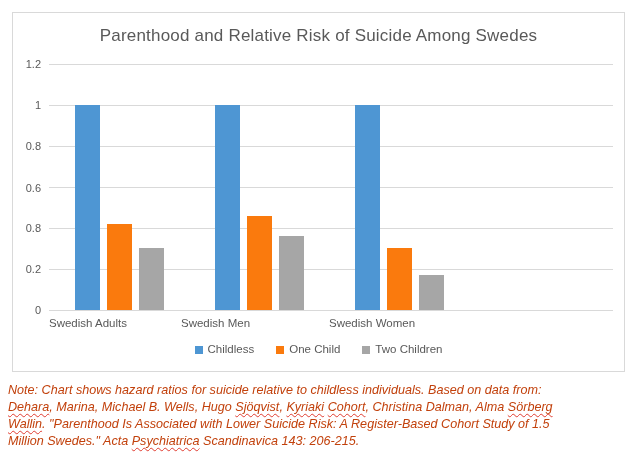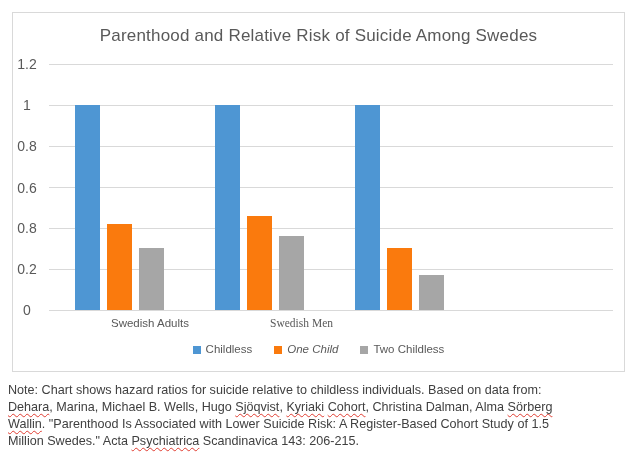--- a/index.html
+++ b/index.html
@@ -11,36 +11,36 @@
     position:absolute;left:12px;top:12px;width:611px;height:358px;
     border:1px solid #D9D9D9;background:#ffffff;
   }
   .chart-title{
     position:absolute;left:0;top:13px;width:100%;text-align:center;
     font-size:17px;color:#595959;letter-spacing:0.2px;
   }
   .plot{position:absolute;left:0;top:0;width:100%;height:100%;}
   .gridline{position:absolute;height:1px;background:#D9D9D9;}
   .ytick{
-    position:absolute;text-align:center;font-size:14px;color:#595959;line-height:14px;
+    position:absolute;text-align:right;font-size:11px;color:#595959;line-height:14px;
   }
   .bar{position:absolute;}
   .xcat{
-    position:absolute;text-align:right;font-size:11.5px;color:#595959;line-height:14px;
+    position:absolute;text-align:left;font-size:11.5px;color:#595959;line-height:14px;
   }
   .legend{
     position:absolute;left:0;top:330px;width:100%;
     display:flex;justify-content:center;align-items:flex-end;gap:22px;
   }
   .legend-item{display:flex;align-items:center;gap:5px;}
   .legend-swatch{width:8px;height:8px;display:inline-block;}
   .legend-label{font-size:11.5px;color:#595959;line-height:13px;}
   .note{
     position:absolute;left:8px;top:382px;width:626px;
-    font-size:12.6px;line-height:17px;color:#404040;
+    font-style:italic;font-size:12.6px;line-height:17px;color:#c2410c;
   }
   .misspelled{
     text-decoration:underline wavy #E03C31 1px;
     text-decoration-skip-ink:none;
     text-underline-offset:2px;
   }
 </style>
 </head>
 <body>
 
@@ -62,37 +62,38 @@
         <div class="ytick" style="left: 0px; width: 28px; top: 249px; color: rgb(89, 89, 89);">0.2</div>
         <div class="gridline" style="left: 36px; width: 564px; top: 297px; background: rgb(217, 217, 217);"></div>
         <div class="ytick" style="left: 0px; width: 28px; top: 290px; color: rgb(89, 89, 89);">0</div>
         <div class="bar" style="left: 61.5px; width: 25px; top: 92px; height: 205px; background: rgb(78, 150, 211);"></div>
         <div class="bar" style="left: 93.5px; width: 25px; top: 211px; height: 86px; background: rgb(250, 122, 13);"></div>
         <div class="bar" style="left: 125.5px; width: 25px; top: 235px; height: 62px; background: rgb(166, 166, 166);"></div>
         <div class="xcat" style="left: 36px; width: 140px; top: 303px; color: rgb(89, 89, 89);">Swedish Adults</div>
         <div class="bar" style="left: 201.5px; width: 25px; top: 92px; height: 205px; background: rgb(78, 150, 211);"></div>
         <div class="bar" style="left: 233.5px; width: 25px; top: 203px; height: 94px; background: rgb(250, 122, 13);"></div>
         <div class="bar" style="left: 265.5px; width: 25px; top: 223px; height: 74px; background: rgb(166, 166, 166);"></div>
-        <div class="xcat" style="left: 180px; width: 140px; top: 303px; color: rgb(89, 89, 89); font-family: Liberation Serif, serif;">Swedish Men</div>
+        <div class="xcat" style="left: 168px; width: 140px; top: 303px; color: rgb(89, 89, 89);">Swedish Men</div>
         <div class="bar" style="left: 341.5px; width: 25px; top: 92px; height: 205px; background: rgb(78, 150, 211);"></div>
         <div class="bar" style="left: 373.5px; width: 25px; top: 235px; height: 62px; background: rgb(250, 122, 13);"></div>
         <div class="bar" style="left: 405.5px; width: 25px; top: 262px; height: 35px; background: rgb(166, 166, 166);"></div>
+        <div class="xcat" style="left: 316px; width: 140px; top: 303px; color: rgb(89, 89, 89);">Swedish Women</div>
       </div>
     <div class="legend" id="legend">
         <div class="legend-item">
           <div class="legend-swatch" style="background: rgb(78, 150, 211);"></div>
           <div class="legend-label" style="color: rgb(89, 89, 89);">Childless</div>
         </div>
         <div class="legend-item">
           <div class="legend-swatch" style="background: rgb(250, 122, 13);"></div>
-          <div class="legend-label" style="color: rgb(89, 89, 89); font-style: italic;">One Child</div>
+          <div class="legend-label" style="color: rgb(89, 89, 89);">One Child</div>
         </div>
         <div class="legend-item">
           <div class="legend-swatch" style="background: rgb(166, 166, 166);"></div>
-          <div class="legend-label" style="color: rgb(89, 89, 89);">Two Childless</div>
+          <div class="legend-label" style="color: rgb(89, 89, 89);">Two Children</div>
         </div>
       </div>
   </div>
   <div class="note" id="note">
       <div class="note-line"><span>Note: Chart shows hazard ratios for suicide relative to childless individuals. Based on data from:</span></div>
       <div class="note-line"><span class="misspelled">Dehara</span><span>, Marina, Michael B. Wells, Hugo </span><span class="misspelled">Sjöqvist</span><span>, </span><span class="misspelled">Kyriaki</span><span> </span><span class="misspelled">Cohort</span><span>, Christina Dalman, Alma </span><span class="misspelled">Sörberg</span></div>
       <div class="note-line"><span class="misspelled">Wallin</span><span>. "Parenthood Is Associated with Lower Suicide Risk: A Register-Based Cohort Study of 1.5</span></div>
       <div class="note-line"><span>Million Swedes." Acta </span><span class="misspelled">Psychiatrica</span><span> Scandinavica 143: 206-215.</span></div>
     </div>
 </div>

